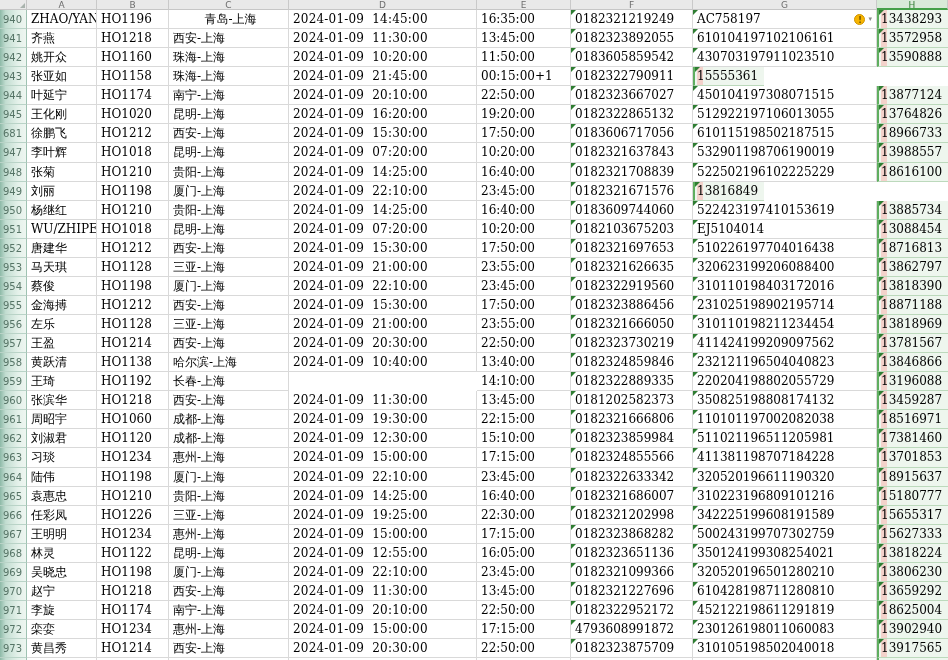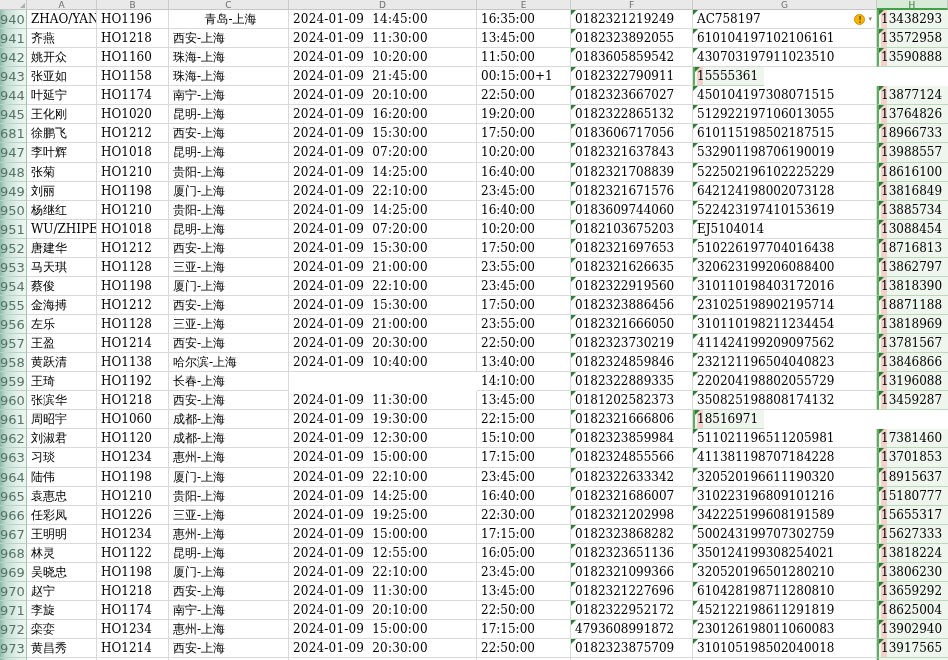--- a/index.html
+++ b/index.html
@@ -25,21 +25,21 @@
     font-family:"DejaVu Sans","Liberation Sans",sans-serif;
   }
   .colhead.selected{background:#d8ead8;color:#2f7d32;border-bottom:2px solid #43a047;}
   
   .grid{position:absolute;top:10px;left:0;right:0;bottom:0;}
   .row{display:flex;height:19.07px;}
   .rowhead{
     box-sizing:border-box;flex:none;overflow:hidden;
     background:linear-gradient(90deg,#8db9a7 0%,#c2ddd1 22%,#e4f1ea 70%,#eef6f1 100%);
     border-bottom:1px solid #b9d3c7;border-right:1px solid #9fc2b2;
-    color:#567466;font-size:13px;line-height:19px;text-align:right;padding-right:4px;
+    color:#567466;font-size:10px;line-height:19px;text-align:right;padding-right:4px;
     font-family:"DejaVu Sans","Liberation Sans",sans-serif;
   }
   .cell{
     box-sizing:border-box;flex:none;position:relative;overflow:hidden;
     border-right:1px solid #d9d9d9;border-bottom:1px solid #d9d9d9;
     line-height:18px;padding:0 0 0 4px;white-space:pre;background:#fff;
   }
   .cell.datecell{letter-spacing:.2px;}
   
   .tri{
@@ -186,21 +186,20 @@
         <div class="cell hcol" style="width: 71px;"><span class="pinkstrip"></span><span class="tri"></span><span class="hval">18616100</span></div>
       </div>
       <div class="row">
         <div class="rowhead" style="width: 27px;">949</div>
         <div class="cell" style="width: 70px;"><span>刘丽</span></div>
         <div class="cell" style="width: 72px;"><span>HO1198</span></div>
         <div class="cell" style="width: 120px;"><span>厦门-上海</span></div>
         <div class="cell datecell" style="width: 188px;"><span>2024-01-09  22:10:00</span></div>
         <div class="cell" style="width: 94px;"><span>23:45:00</span></div>
         <div class="cell" style="width: 122px;"><span class="tri"></span><span>0182321671576</span></div>
-        <div class="cell" style="width: 184px;"><span class="tri"></span><span>642124198002073128</span></div>
         <div class="cell hcol" style="width: 71px;"><span class="pinkstrip"></span><span class="tri"></span><span class="hval">13816849</span></div>
       </div>
       <div class="row">
         <div class="rowhead" style="width: 27px;">950</div>
         <div class="cell" style="width: 70px;"><span>杨继红</span></div>
         <div class="cell" style="width: 72px;"><span>HO1210</span></div>
         <div class="cell" style="width: 120px;"><span>贵阳-上海</span></div>
         <div class="cell datecell" style="width: 188px;"><span>2024-01-09  14:25:00</span></div>
         <div class="cell" style="width: 94px;"><span>16:40:00</span></div>
         <div class="cell" style="width: 122px;"><span class="tri"></span><span>0183609744060</span></div>
@@ -318,20 +317,21 @@
         <div class="cell hcol" style="width: 71px;"><span class="pinkstrip"></span><span class="tri"></span><span class="hval">13459287</span></div>
       </div>
       <div class="row">
         <div class="rowhead" style="width: 27px;">961</div>
         <div class="cell" style="width: 70px;"><span>周昭宇</span></div>
         <div class="cell" style="width: 72px;"><span>HO1060</span></div>
         <div class="cell" style="width: 120px;"><span>成都-上海</span></div>
         <div class="cell datecell" style="width: 188px;"><span>2024-01-09  19:30:00</span></div>
         <div class="cell" style="width: 94px;"><span>22:15:00</span></div>
         <div class="cell" style="width: 122px;"><span class="tri"></span><span>0182321666806</span></div>
+        <div class="cell" style="width: 184px;"><span class="tri"></span><span>110101197002082038</span></div>
         <div class="cell hcol" style="width: 71px;"><span class="pinkstrip"></span><span class="tri"></span><span class="hval">18516971</span></div>
       </div>
       <div class="row">
         <div class="rowhead" style="width: 27px;">962</div>
         <div class="cell" style="width: 70px;"><span>刘淑君</span></div>
         <div class="cell" style="width: 72px;"><span>HO1120</span></div>
         <div class="cell" style="width: 120px;"><span>成都-上海</span></div>
         <div class="cell datecell" style="width: 188px;"><span>2024-01-09  12:30:00</span></div>
         <div class="cell" style="width: 94px;"><span>15:10:00</span></div>
         <div class="cell" style="width: 122px;"><span class="tri"></span><span>0182323859984</span></div>

